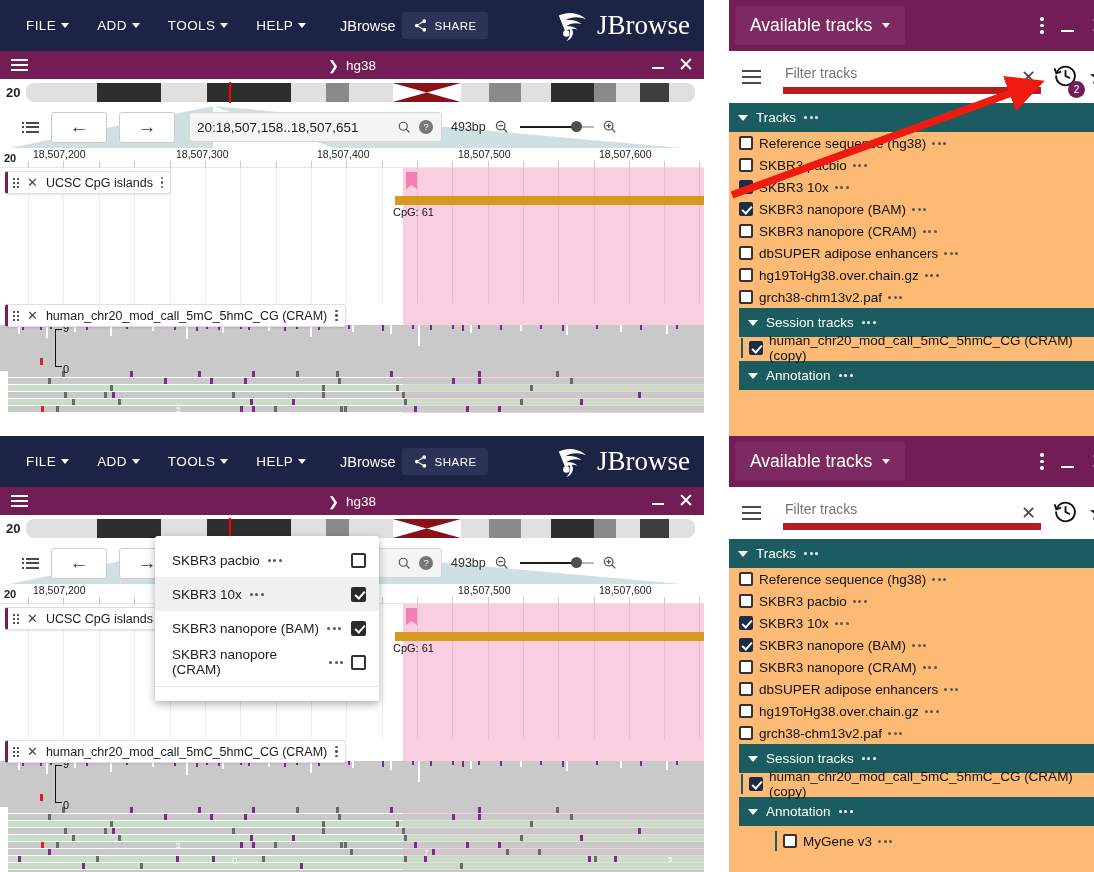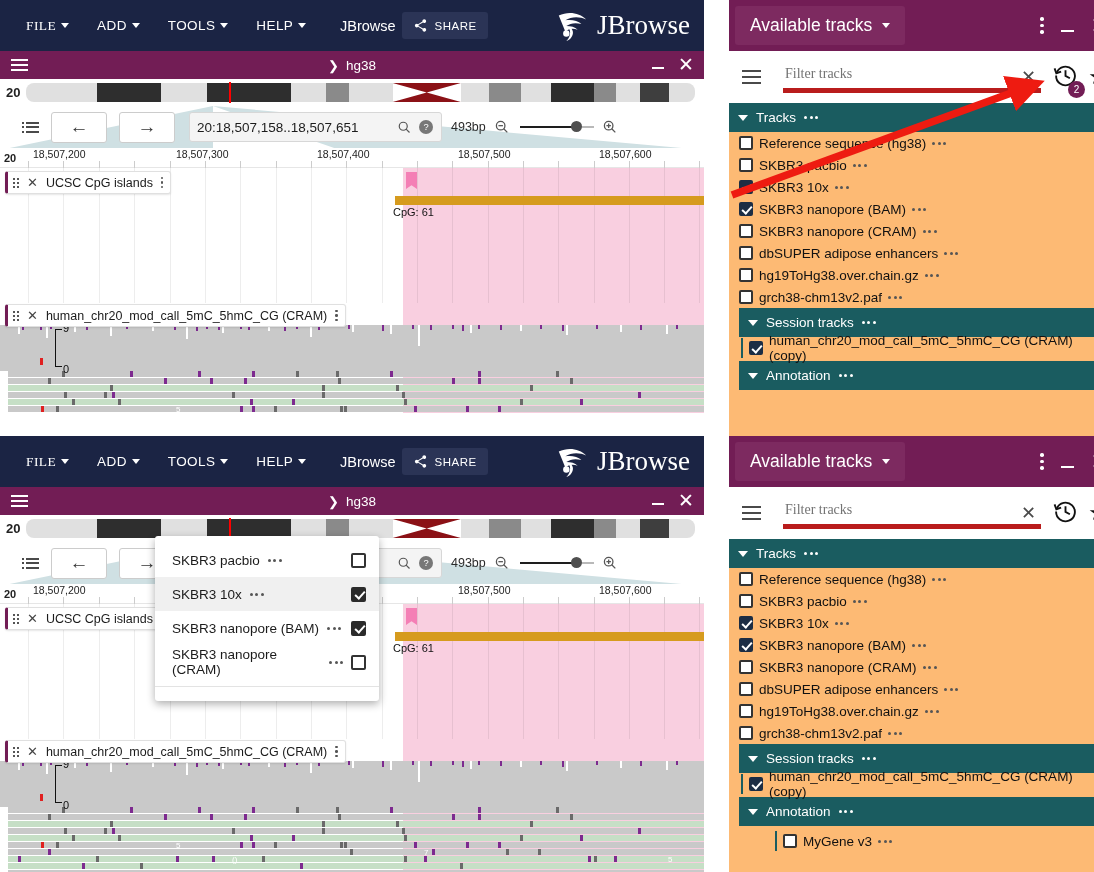--- a/index.html
+++ b/index.html
@@ -21,21 +21,21 @@
 
   .appbar {
     height: 51px; background: #1b2444; display: flex; align-items: center;
     color: #fff; position: relative;
   }
   .menu-item {
     color: #fff; font-size: 13.5px; letter-spacing: .4px;
     padding: 4px 6px; margin-left: 16px; cursor: pointer;
     display: flex; align-items: center; gap: 5px;
   }
-  .menu-item:first-child { margin-left: 20px; font-family: Liberation Serif, serif; }
+  .menu-item:first-child { margin-left: 20px; }
   .caret-down {
     width: 0; height: 0; border-left: 4px solid transparent;
     border-right: 4px solid transparent; border-top: 5px solid #fff;
   }
   .appbar-center { position: absolute; left: 340px; display: flex; align-items: center; gap: 6px; }
   .appbar-title { font-size: 14.5px; color: #fff; }
   .share-btn {
     display: flex; align-items: center; gap: 7px; background: #2b3456;
     padding: 6px 11px; border-radius: 3px; cursor: pointer;
   }
@@ -145,23 +145,23 @@
   .widget-ctrls { position: absolute; right: 10px; display: flex; align-items: center; gap: 17px; }
   .w-kebab { display:flex; flex-direction:column; gap:3px; cursor:pointer; }
   .w-kebab i { width:3.5px; height:3.5px; border-radius:50%; background:#fff; display:block; }
   .w-min { width: 13px; height: 2px; background: #fff; margin-top: 10px; cursor:pointer; }
   .w-close { color: #fff; font-size: 22px; line-height: 16px; cursor: pointer; }
 
   .filter-row { height: 52px; background: #fff; display: flex; align-items: center; position: relative; }
   .filter-ham { margin-left: 13px; display:flex; flex-direction:column; gap:4px; cursor:pointer; }
   .filter-ham i { display:block; width: 19px; height: 2px; background: #4a4a4a; }
   .filter-input {
-    margin-left: 22px; width: 258px; border: none; border-bottom: 5px solid #b91c1c;
+    margin-left: 22px; width: 258px; border: none; border-bottom: 7px solid #b91c1c;
     background: transparent; font-size: 14px; color: #333; padding: 4px 2px 6px 2px;
-    font-family: Liberation Serif, serif; outline: none;
+    font-family: Liberation Sans, sans-serif; outline: none;
   }
   .filter-input::placeholder { color: #737373; }
   .filter-clear { position: absolute; right: 83px; font-size: 18px; color: #4a4a4a; cursor: pointer; }
   .hist-wrap { position: absolute; right: 41px; top: 12px; cursor: pointer; }
   .hist-badge {
     position: absolute; right: -7px; bottom: -6px; width: 17px; height: 17px; border-radius: 50%;
     background: #721d55; color: #fff; font-size: 10px; display: flex; align-items: center; justify-content: center;
   }
   .star-icon { position: absolute; right: 11px; font-size: 22px; color: #111; cursor: pointer; }
 

